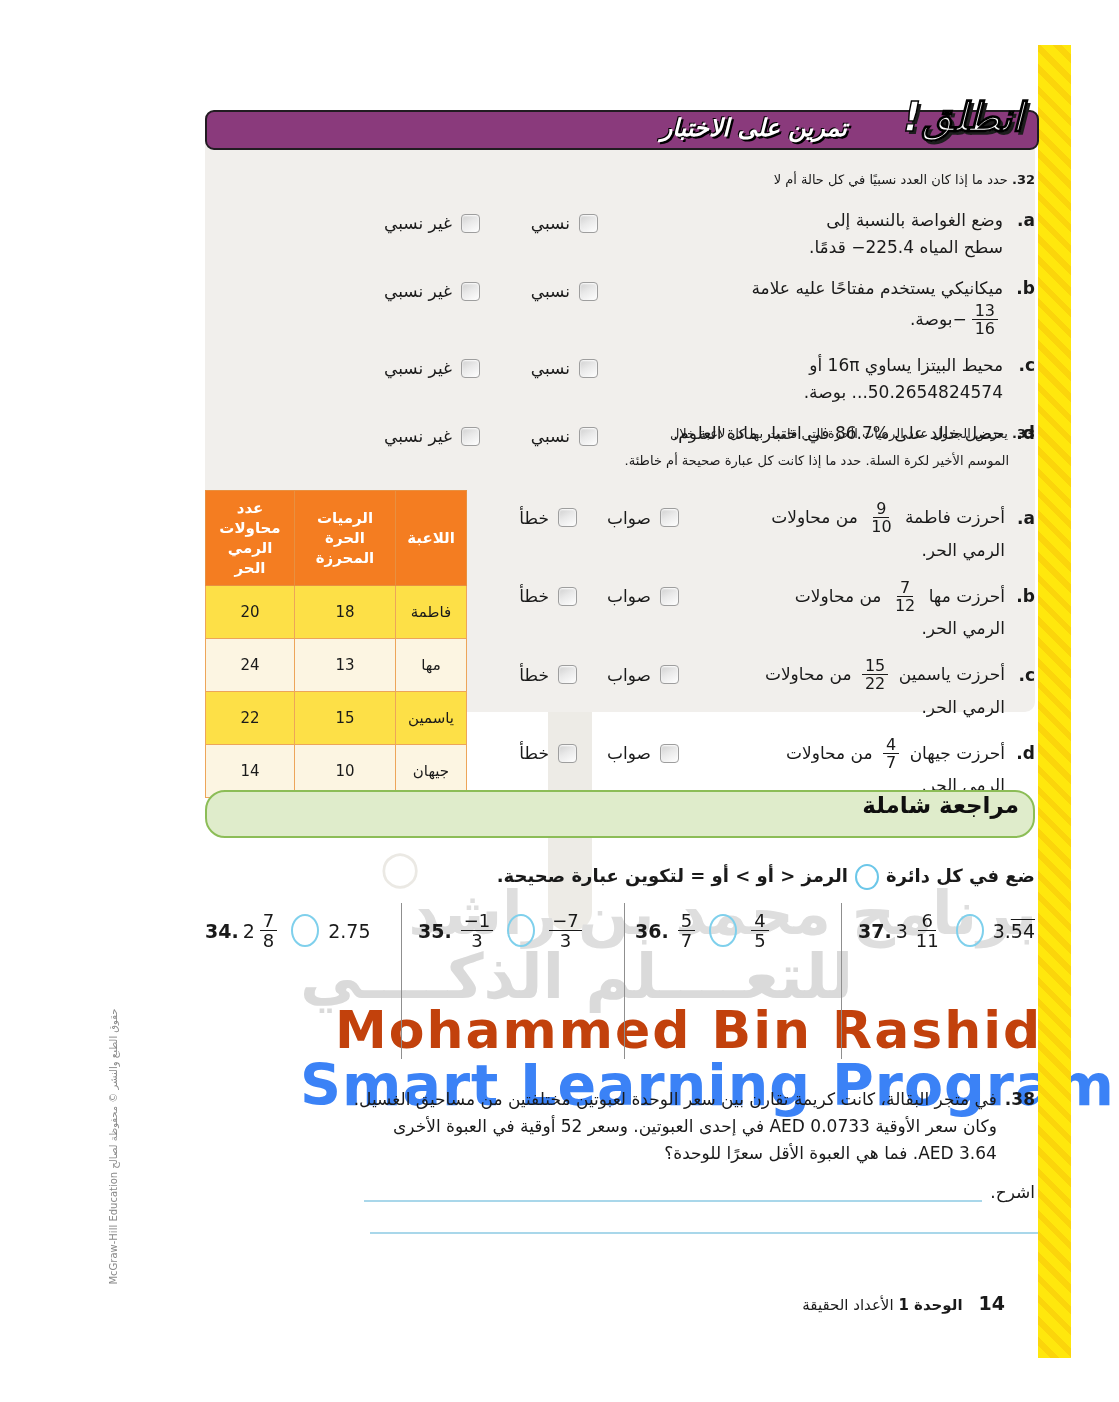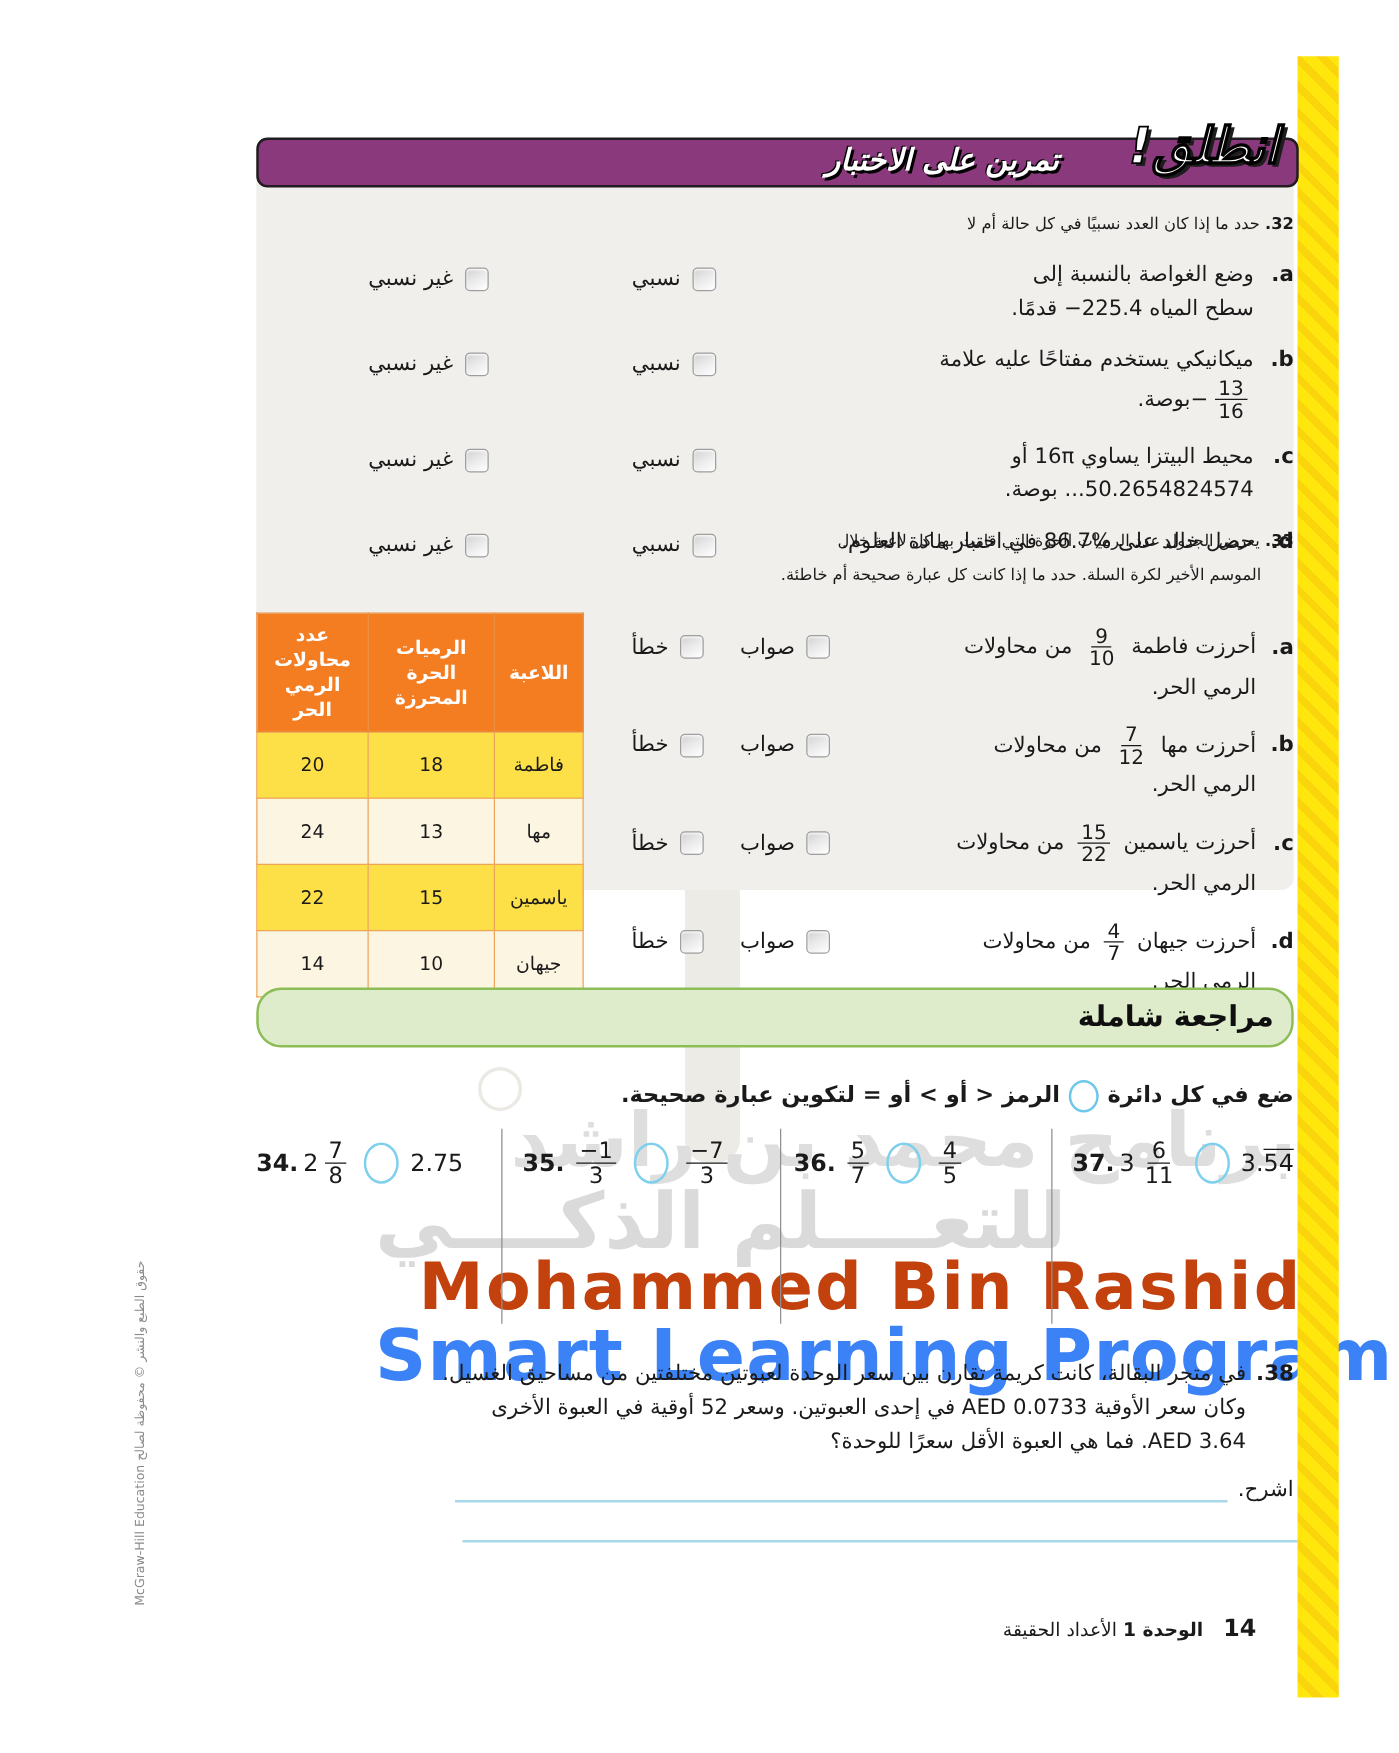--- a/index.html
+++ b/index.html
@@ -28,21 +28,21 @@
   .banner-go{position:absolute;right:14px;top:-18px;font-size:40px;font-weight:bold;font-style:italic;
     color:#ffffff;-webkit-text-stroke:1.4px #000;text-shadow:3px 3px 0 #1d1d1d;}
   .banner-title{position:absolute;right:190px;top:2px;font-size:24px;font-weight:bold;font-style:italic;
     color:#ffffff;text-shadow:2px 2px 0 #000,-1px -1px 0 #000;}
   .qnum{font-weight:bold;}
   .qtext{font-size:13px;line-height:27px;}
   
   .cb{display:inline-block;width:17px;height:17px;border:1px solid #9e9e9e;border-radius:4px;
     background:linear-gradient(150deg,#cfcfcf 0%,#e9e9e9 45%,#ffffff 100%);
     box-shadow:inset 0 1px 2px #ffffff;vertical-align:middle;}
-  .cb-group{display:flex;align-items:center;gap:9px;font-size:17px;justify-content:center;}
+  .cb-group{display:flex;align-items:center;gap:9px;font-size:17px;}
   
   .q32-item{display:grid;grid-template-columns:32px 405px 118px 1fr;align-items:start;
     margin-top:14px;font-size:17px;line-height:27px;}
   .q32-item .cb-group{margin-top:3px;}
   
   .frac{display:inline-flex;flex-direction:column;align-items:center;vertical-align:middle;
     direction:ltr;line-height:1.08;font-size:16px;margin:0 5px;}
   .frac .fn{border-bottom:1.6px solid #1a1a1a;padding:0 3px;}
   .frac .fd{padding:0 3px;}
   
@@ -53,21 +53,21 @@
   .q33-line2{margin-right:30px;font-size:17px;line-height:25px;margin-top:2px;}
   table.ft{border-collapse:collapse;width:262px;margin-top:6px;direction:rtl;}
   table.ft th{background:#f47d21;color:#ffffff;font-size:15px;font-weight:bold;padding:7px 4px;
     border:1px solid #e8boldm;border:1px solid #e89040;line-height:20px;}
   table.ft td{font-size:15px;text-align:center;padding:9px 4px;border:1px solid #eda559;}
   table.ft tr.alt td{background:#fcf5e2;}
   table.ft tr.norm td{background:#fde047;}
   
   .green-banner{position:absolute;left:205px;top:790px;width:826px;height:44px;z-index:2;
     background:#dfeccb;border:2px solid #8cbd57;border-radius:20px;direction:rtl;
-    display:flex;align-items:center;}
+    display:flex;align-items:flex-start;}
   .green-banner .ttl{font-size:23px;font-weight:bold;color:#0f0f0f;padding-right:14px;}
   .instr{font-size:18px;font-weight:bold;}
   .circ-icon{display:inline-block;width:20px;height:22px;border:2px solid #6cc7e9;border-radius:50%;
     vertical-align:middle;margin:0 7px;background:#fff;}
   
   .cmp-row{position:absolute;left:205px;top:903px;width:830px;height:148px;display:flex;
     direction:ltr;z-index:2;}
   .cmp-cell{padding-top:8px;font-size:19px;display:flex;align-items:flex-start;height:100%;}
   .cmp-cell .inner{display:flex;align-items:center;}
   .cmp-c1{width:196px;}

